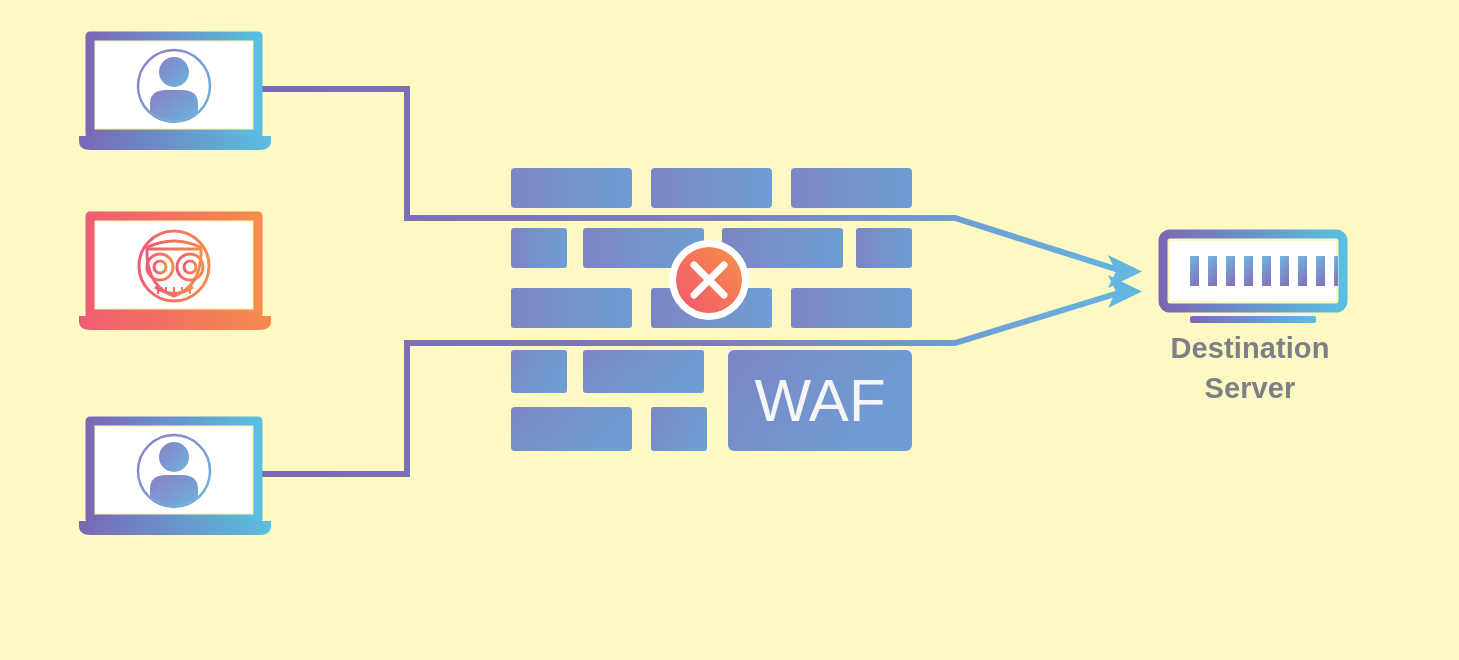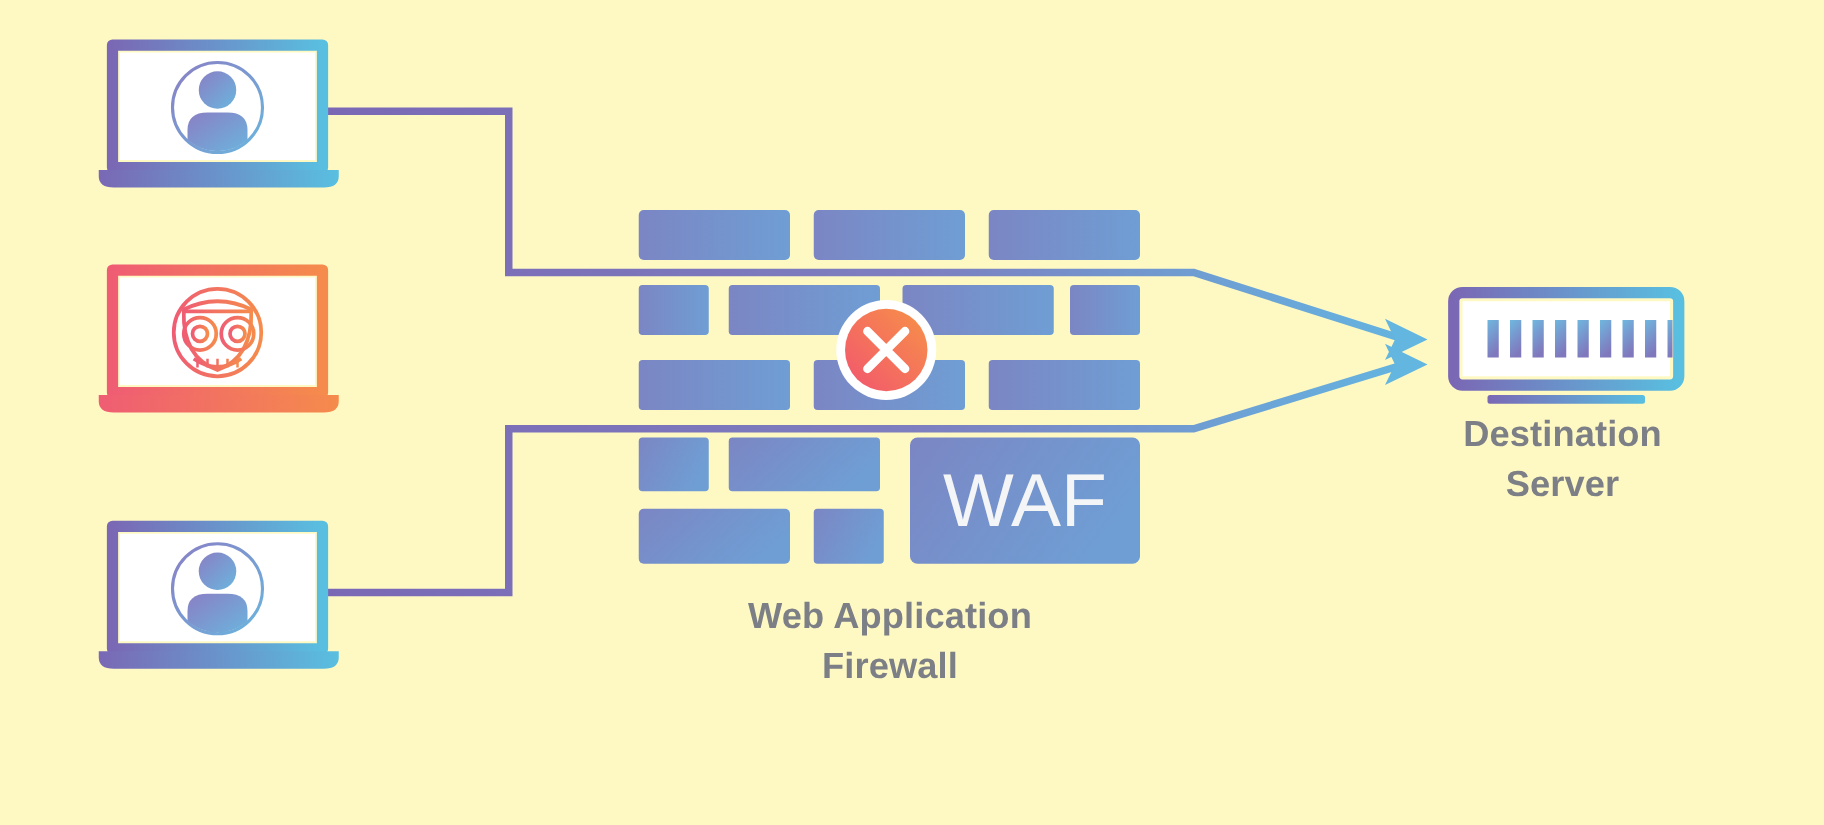--- a/index.html
+++ b/index.html
@@ -223,19 +223,17 @@
         <rect x="1298" y="256" width="9" height="30"></rect>
         <rect x="1316" y="256" width="9" height="30"></rect>
         <rect x="1334" y="256" width="4" height="30"></rect>
       </g>
       <rect x="1190" y="316" width="126" height="7" rx="2" fill="url(#gradPurpleBlue)"></rect>
     </g>
 
   </svg>
 
 
-  <div class="diagram-label" id="label-web-application-firewall">Web Application
-Firewall</div>
 
   <div class="diagram-label" id="label-destination-server">Destination
 Server</div>
 
 </div>
 
 </body></html>

